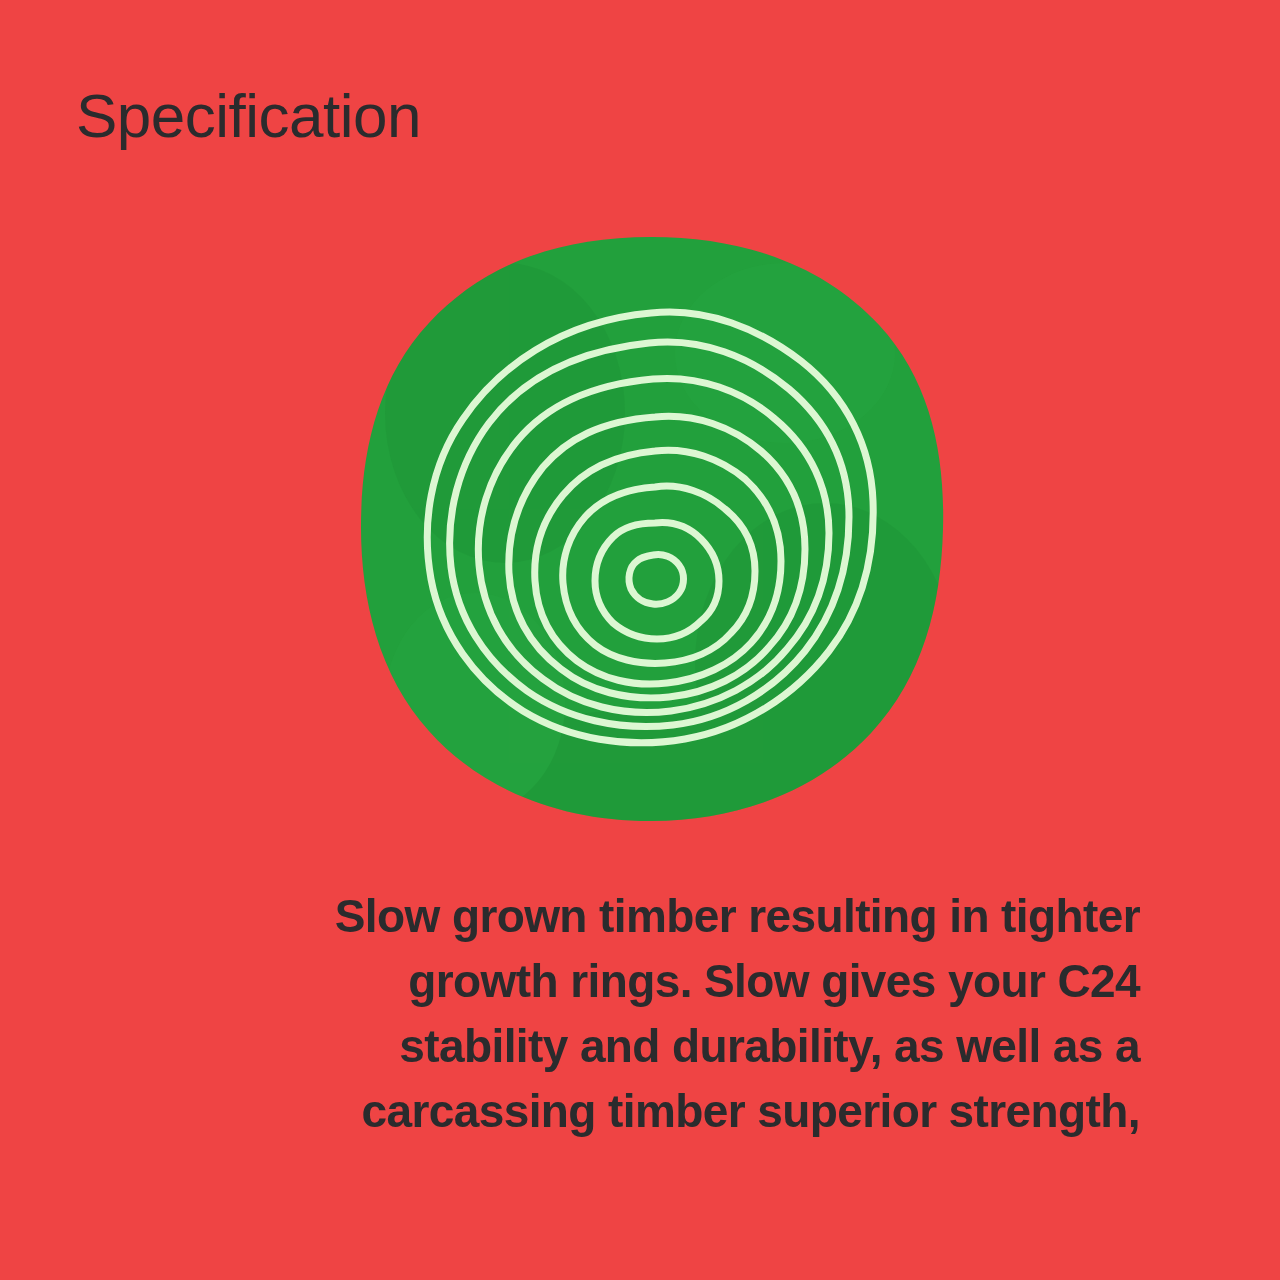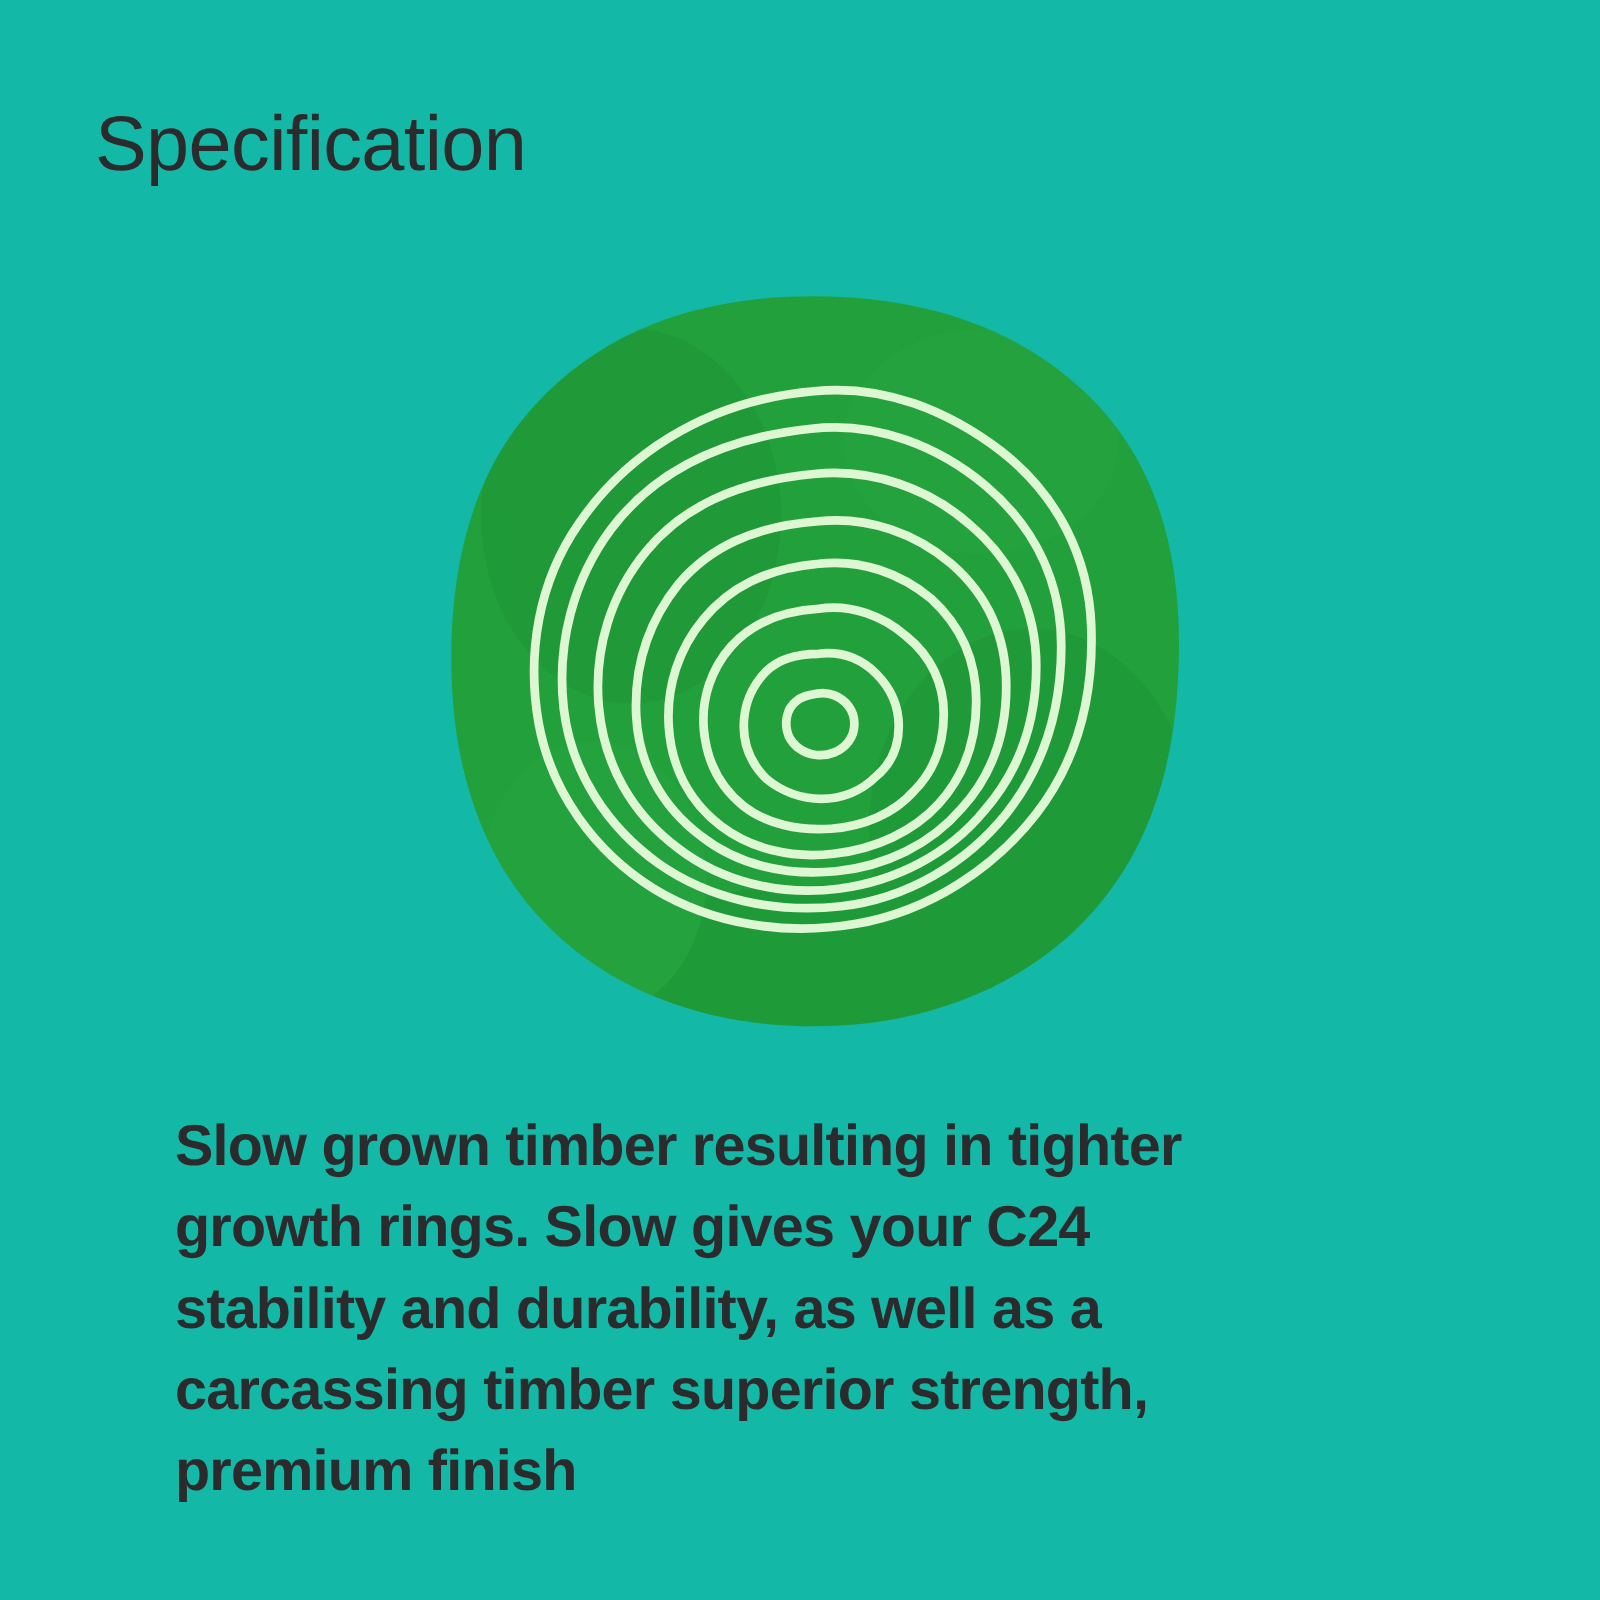--- a/index.html
+++ b/index.html
@@ -11,21 +11,21 @@
     height: 1280px;
     background: #ffffff;
     font-family: "Liberation Sans", sans-serif;
     overflow: hidden;
   }
 
   .page {
     position: relative;
     width: 1280px;
     height: 1280px;
-    background: #14b8a6;
+    background: #ef4444;
   }
 
   
   .spec-title {
     position: absolute;
     left: 76px;
     top: 82px;
     font-family: "Liberation Sans", sans-serif;
     font-size: 62px;
     font-weight: 400;
@@ -48,21 +48,21 @@
     width: 592px;
     height: 592px;
   }
 
   
   .caption {
     position: absolute;
     left: 140px;
     top: 884px;
     width: 1000px;
-    text-align: left;
+    text-align: right;
     font-family: "Liberation Sans", sans-serif;
     font-size: 46px;
     font-weight: 700;
     line-height: 65px;
     letter-spacing: -0.6px;
     color: #2b2b2d;
   }
   .caption .cap-line {
     display: block;
   }
@@ -189,16 +189,15 @@
                  C286,324 292,323 298,322 Z"></path>
       </g>
     </svg>
   </div>
 
   <div class="caption">
     <span class="cap-line">Slow grown timber resulting in tighter</span>
     <span class="cap-line">growth rings. Slow gives your C24</span>
     <span class="cap-line">stability and durability, as well as a</span>
     <span class="cap-line">carcassing timber superior strength,</span>
-    <span class="cap-line">premium finish</span>
   </div>
 
 </div>
 
 </body></html>

